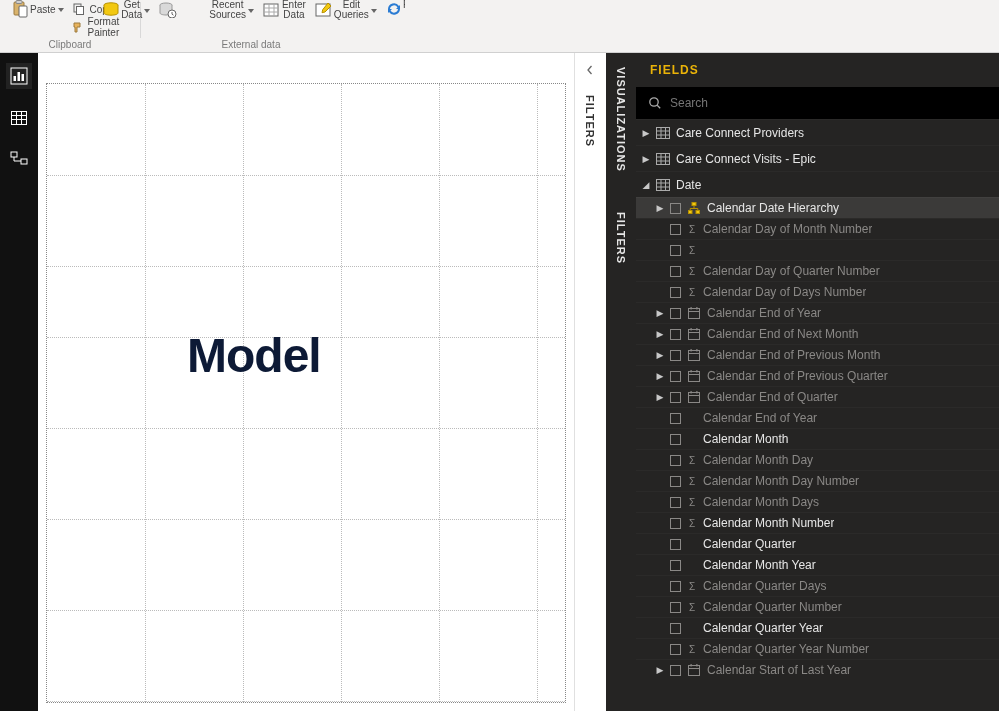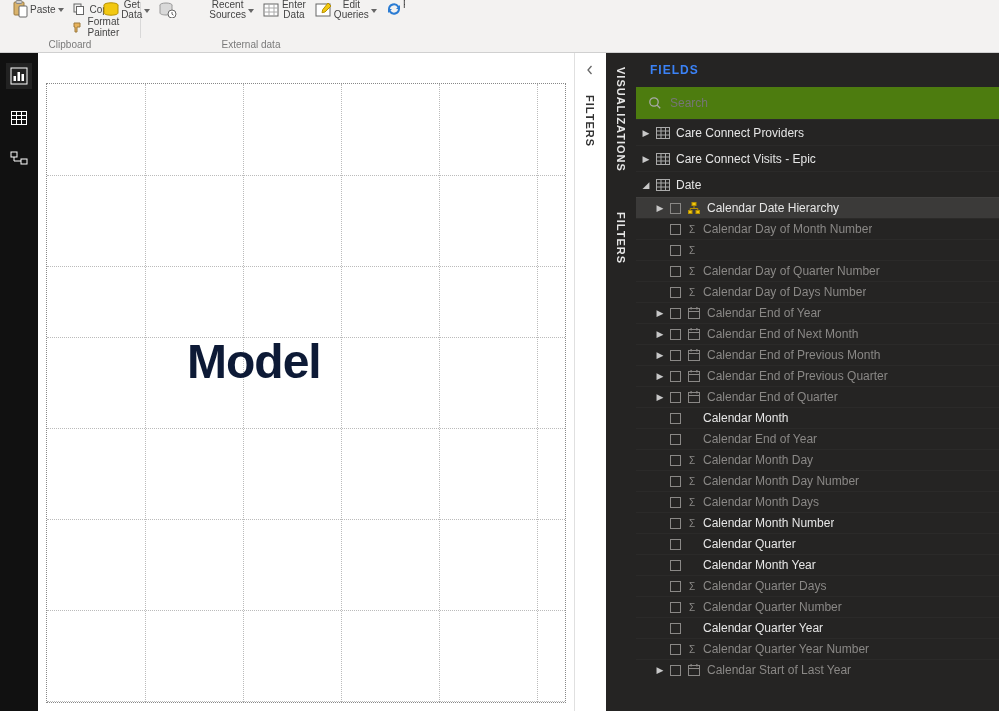--- a/index.html
+++ b/index.html
@@ -23,33 +23,33 @@
     .main { display: flex; height: 658px; }
     .leftbar { width: 38px; background: #111; display: flex; flex-direction: column; align-items: center; padding-top: 10px; gap: 16px; }
     .leftbar .nav-btn { width: 26px; height: 26px; display: flex; align-items: center; justify-content: center; color: #fff; }
     .leftbar .nav-btn.active { background: #222; }
 
     .canvas-wrap { flex: 1; background: #fff; position: relative; display: flex; }
     .canvas { margin: 30px 8px 0 8px; width: 520px; height: 620px; border: 1px dotted #888; position: relative; background: #fff; }
     .grid-v, .grid-h { position: absolute; border-color: #bbb; }
     .grid-v { top: 0; bottom: 0; border-left: 1px dotted #bbb; }
     .grid-h { left: 0; right: 0; border-top: 1px dotted #bbb; }
-    .model-text { position: absolute; left: 140px; top: 250px; font-size: 48px; font-weight: 800; color: #0d1a36; letter-spacing: -1px; white-space: nowrap; }
+    .model-text { position: absolute; left: 140px; top: 244px; font-size: 48px; font-weight: 800; color: #0d1a36; letter-spacing: -1px; white-space: nowrap; }
 
     .collapse-col { width: 30px; background: #fff; border-left: 1px solid #e0e0e0; display: flex; flex-direction: column; align-items: center; padding-top: 12px; gap: 20px; }
     .collapse-col .chev { width: 10px; height: 10px; }
     .vlabel { writing-mode: vertical-rl; font-size: 11px; color: #333; letter-spacing: 1px; font-weight: 600; }
 
     .darkcol { width: 30px; background: #252423; display: flex; flex-direction: column; align-items: center; padding-top: 14px; gap: 40px; color: #e6e6e6; }
     .darkcol .vlabel { color: #e6e6e6; }
 
     
     .fields { width: 363px; background: #252423; color: #e6e6e6; display: flex; flex-direction: column; }
-    .fields-header { height: 34px; display: flex; align-items: center; padding: 0 14px; font-size: 12px; font-weight: 700; letter-spacing: 1px; color: #3b82f6; }
-    .search-row { height: 32px; display: flex; align-items: center; padding: 0 12px; background: #4d7c0f; gap: 8px; }
+    .fields-header { height: 34px; display: flex; align-items: center; padding: 0 14px; font-size: 12px; font-weight: 700; letter-spacing: 1px; color: #eab308; }
+    .search-row { height: 32px; display: flex; align-items: center; padding: 0 12px; background: #000000; gap: 8px; }
     .search-row input { flex: 1; background: transparent; border: none; outline: none; color: #e6e6e6; font-size: 12px; }
     .search-row .sico { width: 14px; height: 14px; }
 
     .tree { flex: 1; overflow: hidden; font-size: 12px; }
     .trow { display: flex; align-items: center; height: 21px; padding-right: 6px; gap: 6px; color: #e6e6e6; border-top: 1px solid rgba(255,255,255,0.03); }
     .trow.table-row { height: 26px; }
     .trow.highlight { background: #3b3a39; }
     .trow.dim { color: #8a8886; }
     .trow .exp { width: 8px; display: flex; justify-content: center; color: #c8c8c8; font-size: 9px; }
     .trow .tico { width: 14px; height: 14px; display: flex; align-items: center; justify-content: center; flex-shrink: 0; }
@@ -352,35 +352,35 @@
           <span class="tico">
             <svg width="12" height="12" viewBox="0 0 12 12">
               <rect x="0.5" y="1.5" width="11" height="10" fill="none" stroke="#8a8886"></rect>
               <path d="M0.5 4.5h11" stroke="#8a8886"></path>
               <rect x="2.5" y="0" width="1.2" height="2.5" fill="#8a8886"></rect>
               <rect x="8.3" y="0" width="1.2" height="2.5" fill="#8a8886"></rect>
             </svg>
           </span>
           <span class="txt">Calendar End of Quarter</span>
         </div>
+        <div class="trow pad2 dim">
+          <span class="exp"></span>
+          <span class="cb"></span>
+          <span class="sigma"></span>
+          <span class="txt">Calendar End of Year</span>
+        </div>
         <div class="trow pad2">
           <span class="exp"></span>
           <span class="cb"></span>
           <span class="sigma"></span>
           <span class="txt">Calendar Month</span>
         </div>
         <div class="trow pad2 dim">
           <span class="exp"></span>
           <span class="cb"></span>
-          <span class="sigma"></span>
-          <span class="txt">Calendar End of Year</span>
-        </div>
-        <div class="trow pad2 dim">
-          <span class="exp"></span>
-          <span class="cb"></span>
           <span class="sigma">Σ</span>
           <span class="txt">Calendar Month Day</span>
         </div>
         <div class="trow pad2 dim">
           <span class="exp"></span>
           <span class="cb"></span>
           <span class="sigma">Σ</span>
           <span class="txt">Calendar Month Day Number</span>
         </div>
         <div class="trow pad2 dim">

